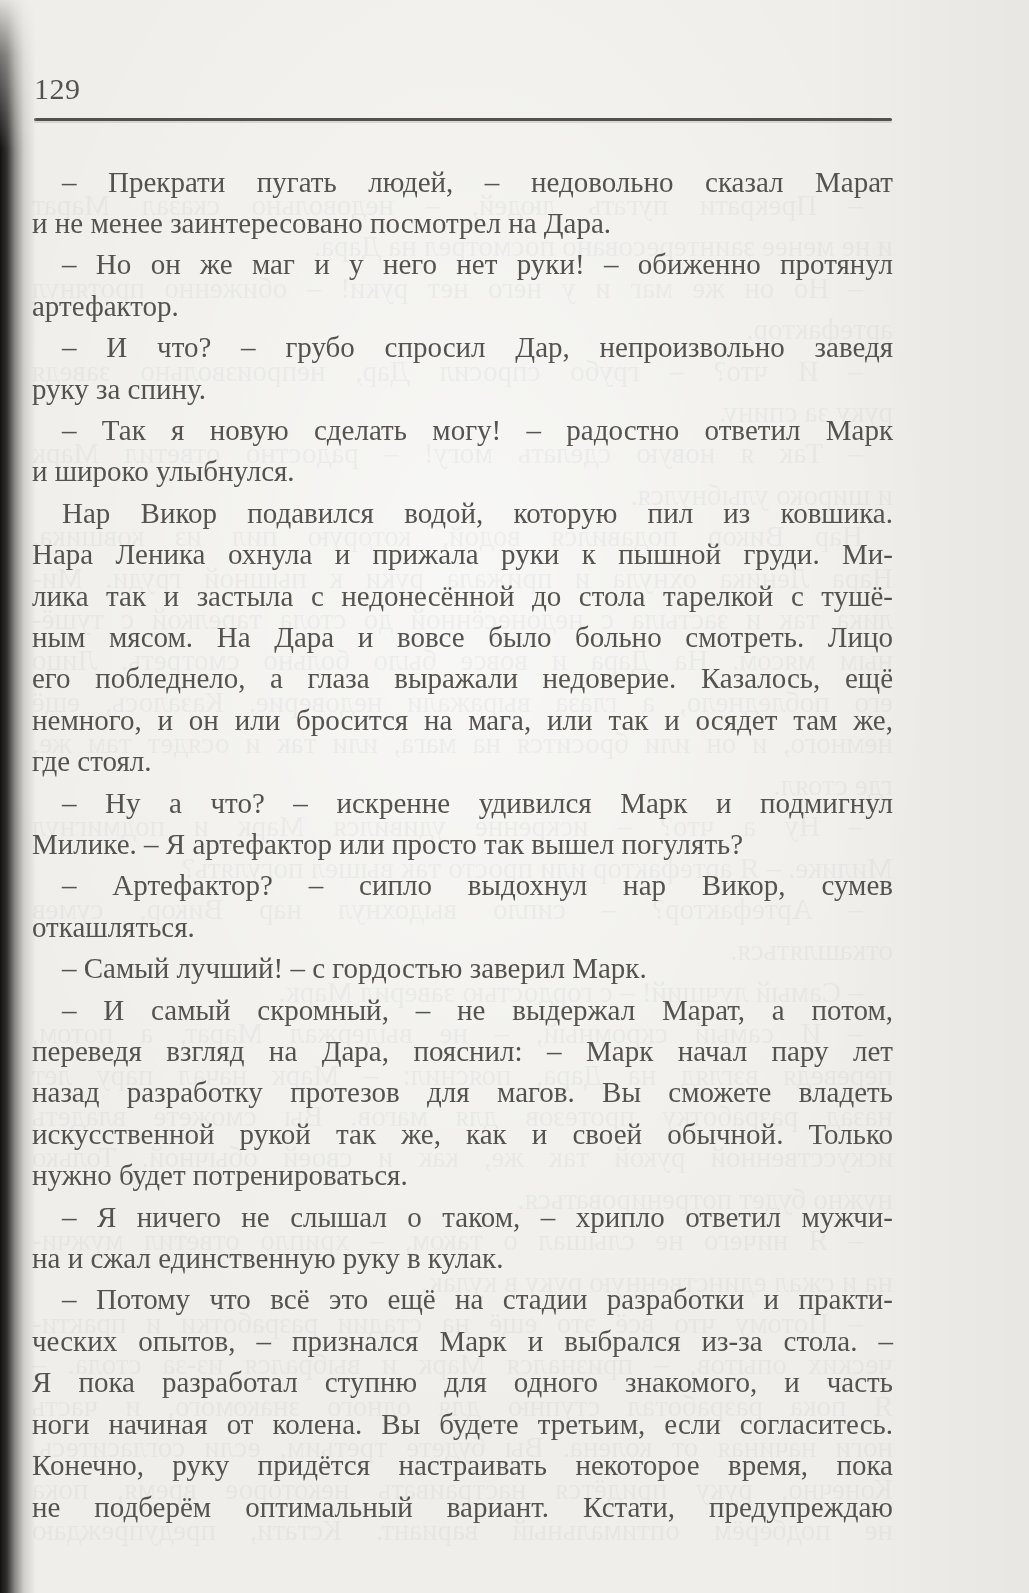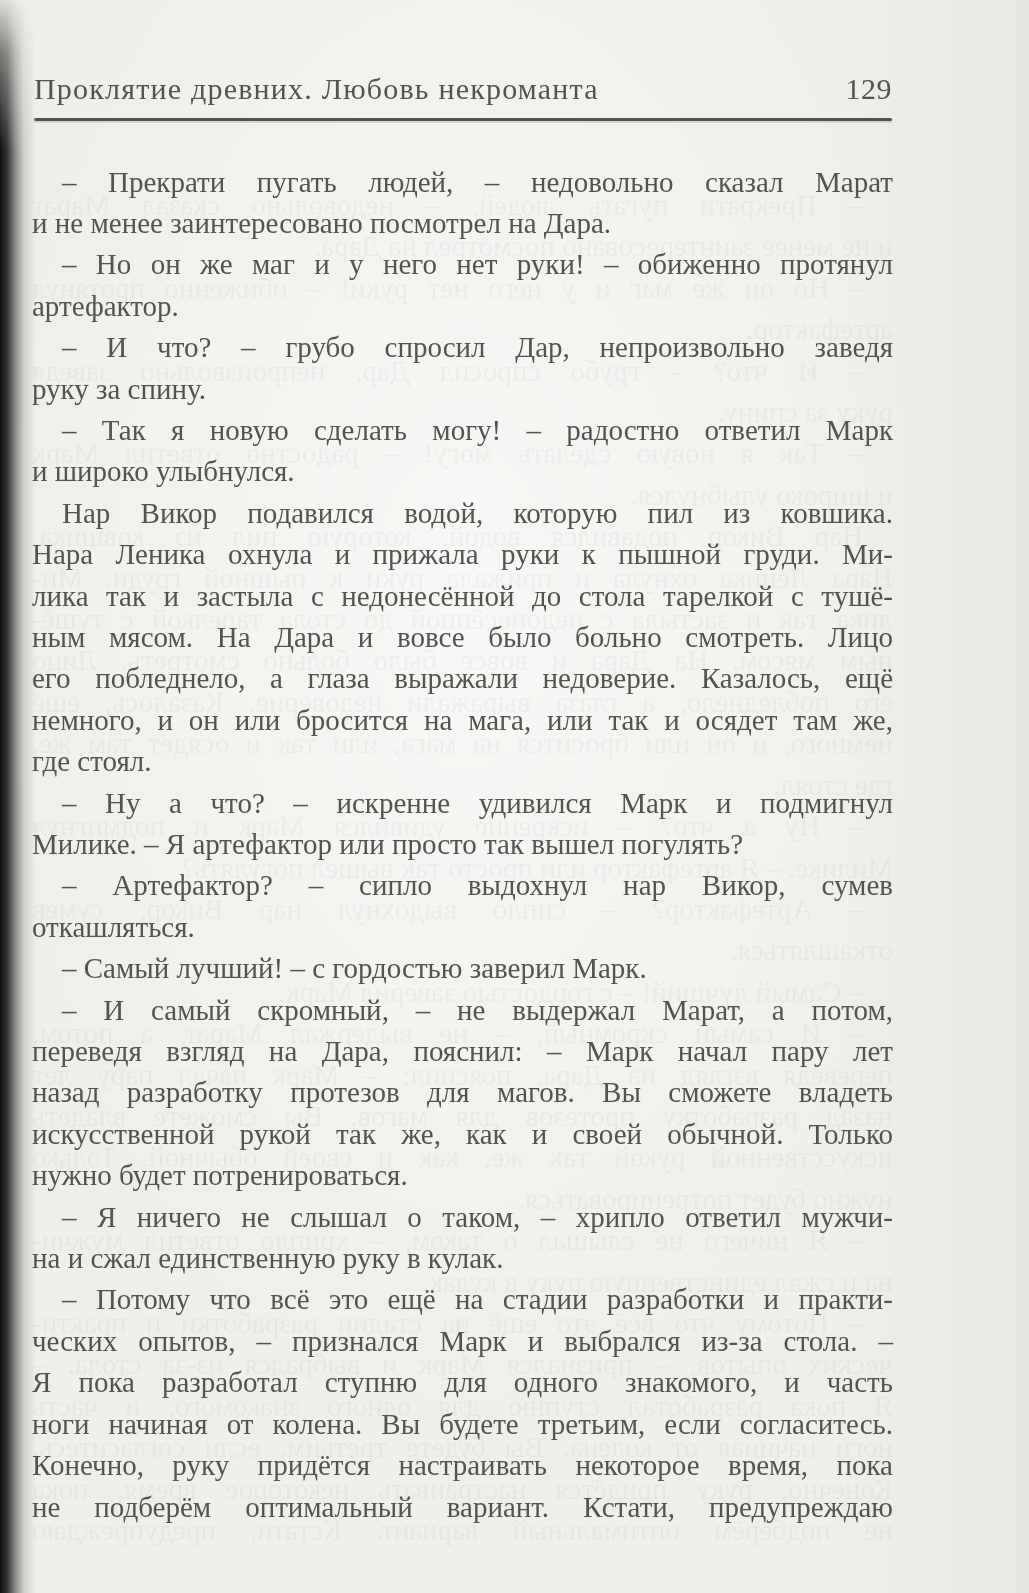--- a/index.html
+++ b/index.html
@@ -142,21 +142,20 @@
       <div class="line last">на и сжал единственную руку в кулак.</div>
       <div class="line first">– Потому что всё это ещё на стадии разработки и практи-</div>
       <div class="line">ческих опытов, – признался Марк и выбрался из-за стола. –</div>
       <div class="line">Я пока разработал ступню для одного знакомого, и часть</div>
       <div class="line">ноги начиная от колена. Вы будете третьим, если согласитесь.</div>
       <div class="line">Конечно, руку придётся настраивать некоторое время, пока</div>
       <div class="line">не подберём оптимальный вариант. Кстати, предупреждаю</div>
     </div>
 
   <div class="header-row">
-    <span class="book-title">Проклятие древних. Любовь некроманта</span>
     <span class="page-number">129</span>
   </div>
 
   <div class="rule"></div>
 
   <div class="text-block">
       <div class="line first">– Прекрати пугать людей, – недовольно сказал Марат</div>
       <div class="line last">и не менее заинтересовано посмотрел на Дара.</div>
       <div class="line first">– Но он же маг и у него нет руки! – обиженно протянул</div>
       <div class="line last">артефактор.</div>

